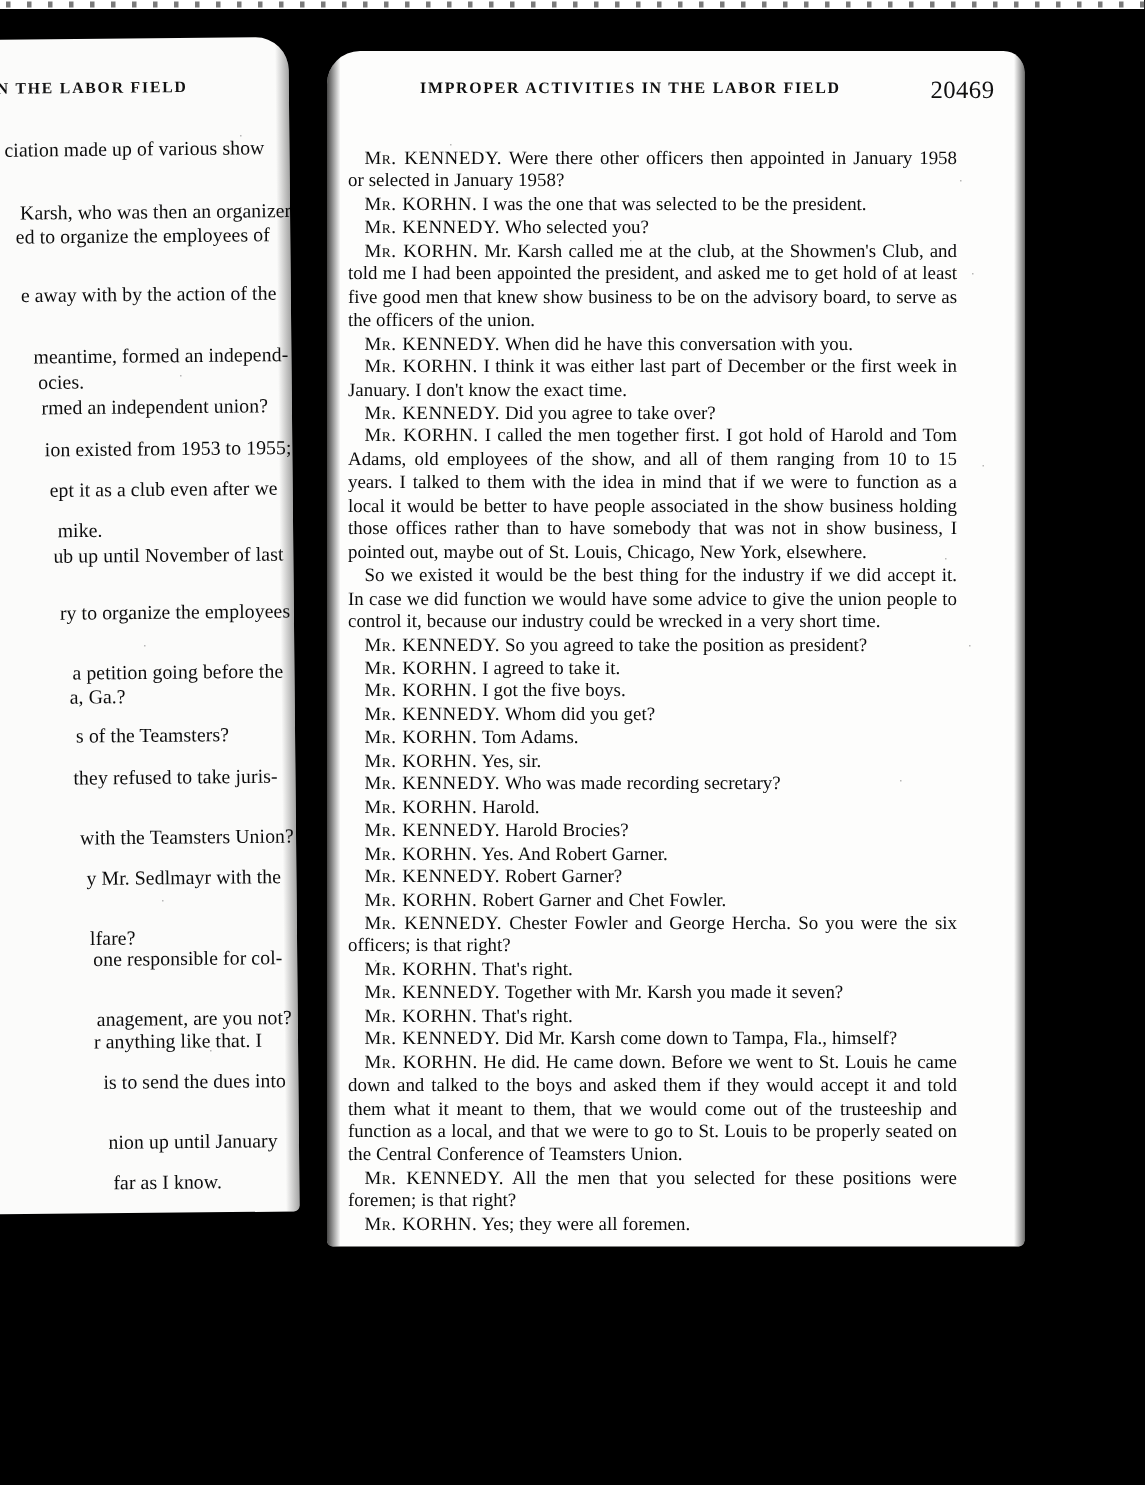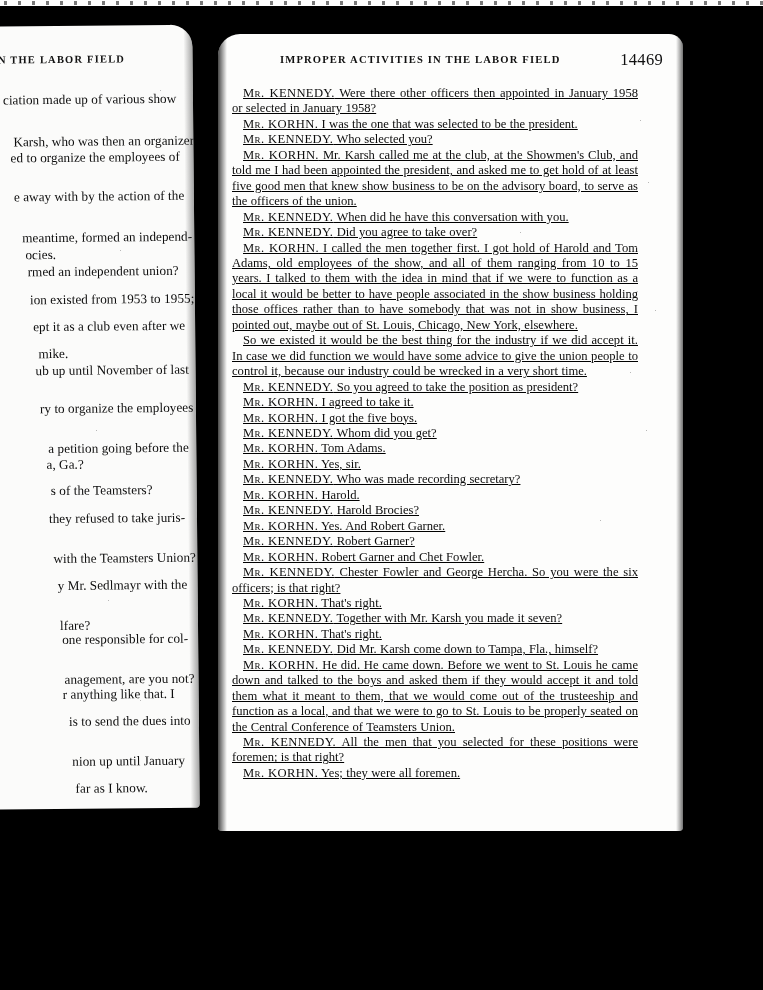--- a/index.html
+++ b/index.html
@@ -136,23 +136,22 @@
     position: absolute;
     right: 61px;
     top: -4px;
     font-size: 16.5px;
     color: #101010;
     letter-spacing: 0.3px;
   }
   .rp-body {
     position: absolute;
     left: 14px;
-    top: 52px;
+    top: 64px;
     width: 406px;
-    text-decoration: underline;
   }
   .rp-para {
     margin: 0;
     font-size: 12.6px;
     line-height: 15.45px;
     color: #0c0c0c;
     text-align: justify;
     text-justify: inter-word;
     word-spacing: 0.2px;
   }
@@ -263,28 +262,29 @@
           <div class="lp-line" style="left: 152px; top: 688px;">is to send the dues into</div>
           <div class="lp-line" style="left: 155px; top: 728px;">nion up until January</div>
           <div class="lp-line" style="left: 158px; top: 755px;">far as I know.</div>
         </div>
     </div>
   </div>
 
   <div id="right-page">
     <div class="rp-header">
       <div class="rp-header-title">IMPROPER ACTIVITIES IN THE LABOR FIELD</div>
-      <div class="rp-header-pageno">14469</div>
+      <div class="rp-header-pageno">20469</div>
     </div>
     <div class="rp-body" id="rp-body">
         <p class="rp-para ind"><span class="spk">Mr. KENNEDY.</span> Were there other officers then appointed in January 1958 or selected in January 1958?</p>
         <p class="rp-para ind"><span class="spk">Mr. KORHN.</span> I was the one that was selected to be the president.</p>
         <p class="rp-para ind"><span class="spk">Mr. KENNEDY.</span> Who selected you?</p>
         <p class="rp-para ind"><span class="spk">Mr. KORHN.</span> Mr. Karsh called me at the club, at the Showmen's Club, and told me I had been appointed the president, and asked me to get hold of at least five good men that knew show business to be on the advisory board, to serve as the officers of the union.</p>
         <p class="rp-para ind"><span class="spk">Mr. KENNEDY.</span> When did he have this conversation with you.</p>
+        <p class="rp-para ind"><span class="spk">Mr. KORHN.</span> I think it was either last part of December or the first week in January.   I don't know the exact time.</p>
         <p class="rp-para ind"><span class="spk">Mr. KENNEDY.</span> Did you agree to take over?</p>
         <p class="rp-para ind"><span class="spk">Mr. KORHN.</span> I called the men together first.   I got hold of Harold and Tom Adams, old employees of the show, and all of them ranging from 10 to 15 years.   I talked to them with the idea in mind that if we were to function as a local it would be better to have people associated in the show business holding those offices rather than to have somebody that was not in show business, I pointed out, maybe out of St. Louis, Chicago, New York, elsewhere.</p>
         <p class="rp-para ind">So we existed it would be the best thing for the industry if we did accept it.   In case we did function we would have some advice to give the union people to control it, because our industry could be wrecked in a very short time.</p>
         <p class="rp-para ind"><span class="spk">Mr. KENNEDY.</span> So you agreed to take the position as president?</p>
         <p class="rp-para ind"><span class="spk">Mr. KORHN.</span> I agreed to take it.</p>
         <p class="rp-para ind"><span class="spk">Mr. KORHN.</span> I got the five boys.</p>
         <p class="rp-para ind"><span class="spk">Mr. KENNEDY.</span> Whom did you get?</p>
         <p class="rp-para ind"><span class="spk">Mr. KORHN.</span> Tom Adams.</p>
         <p class="rp-para ind"><span class="spk">Mr. KORHN.</span> Yes, sir.</p>
         <p class="rp-para ind"><span class="spk">Mr. KENNEDY.</span> Who was made recording secretary?</p>

